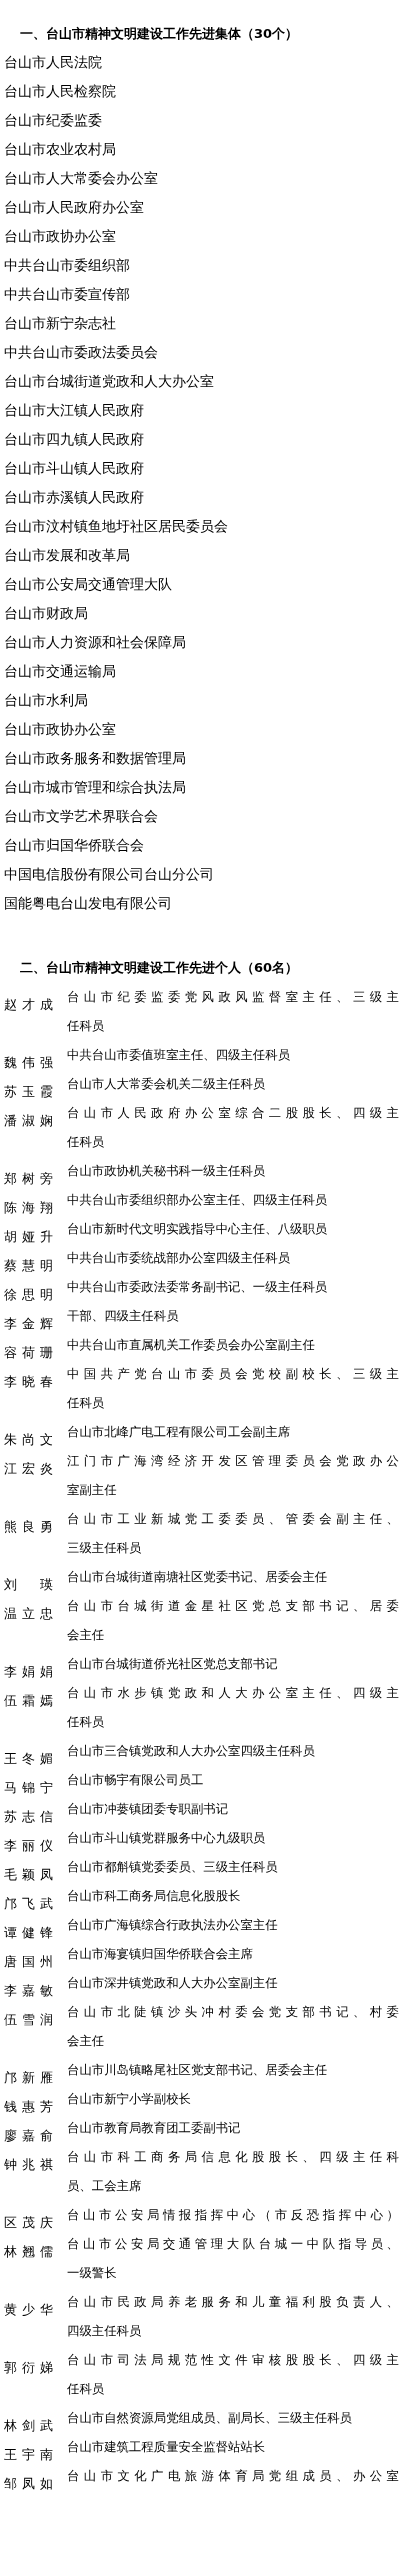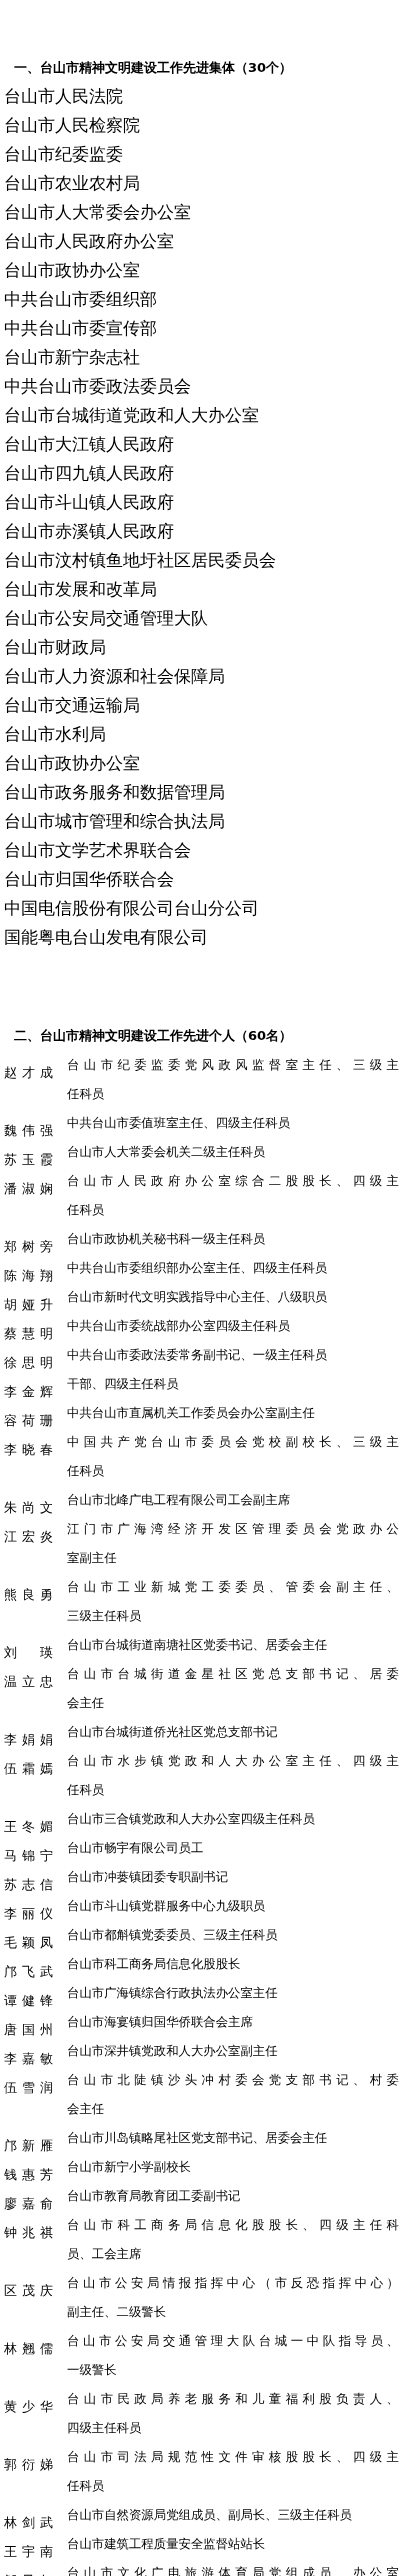--- a/index.html
+++ b/index.html
@@ -11,26 +11,25 @@
     color: #000000;
     font-family: "DejaVu Sans", "Liberation Sans", sans-serif;
     box-sizing: border-box;
     padding-top: 19px;
     overflow: hidden;
   }
   .s-heading {
     font-weight: bold;
     font-size: 13px;
     line-height: 29px;
-    padding-left: 14px;
+    padding-left: 20px;
     white-space: nowrap;
-    margin-top: 34px;
   }
   .s1-item {
-    font-size: 17px;
+    font-size: 14px;
     line-height: 29px;
     padding-left: 4.1px;
     white-space: nowrap;
   }
   .section-gap { height: 35px; }
   .entry { position: relative; }
   .entry .name {
     position: absolute;
     left: 4.1px;
     top: 8px;
@@ -299,21 +298,20 @@
         <span class="name">钟兆祺</span>
         <div class="desc">
           <span class="line j">台山市科工商务局信息化股股长、四级主任科</span>
           <span class="line">员、工会主席</span>
         </div>
       </div>
       <div class="entry">
         <span class="name">区茂庆</span>
         <div class="desc">
           <span class="line j">台山市公安局情报指挥中心（市反恐指挥中心）</span>
-          <span class="line">副主任、二级警长</span>
         </div>
       </div>
       <div class="entry">
         <span class="name">林翘儒</span>
         <div class="desc">
           <span class="line j">台山市公安局交通管理大队台城一中队指导员、</span>
           <span class="line">一级警长</span>
         </div>
       </div>
       <div class="entry">

